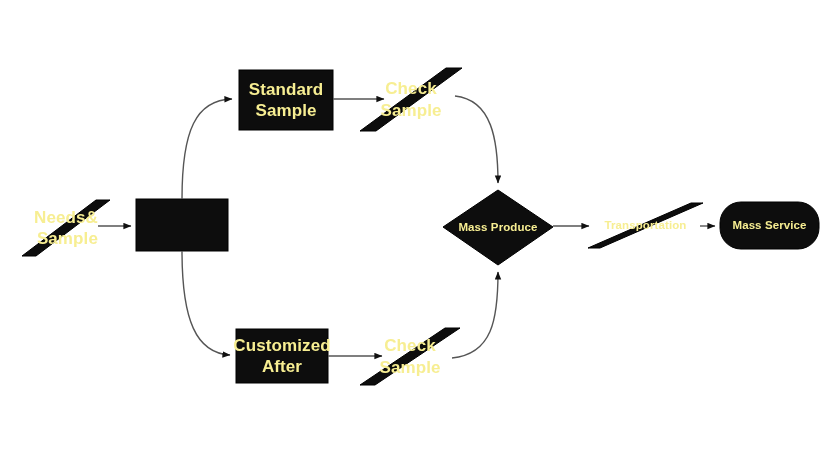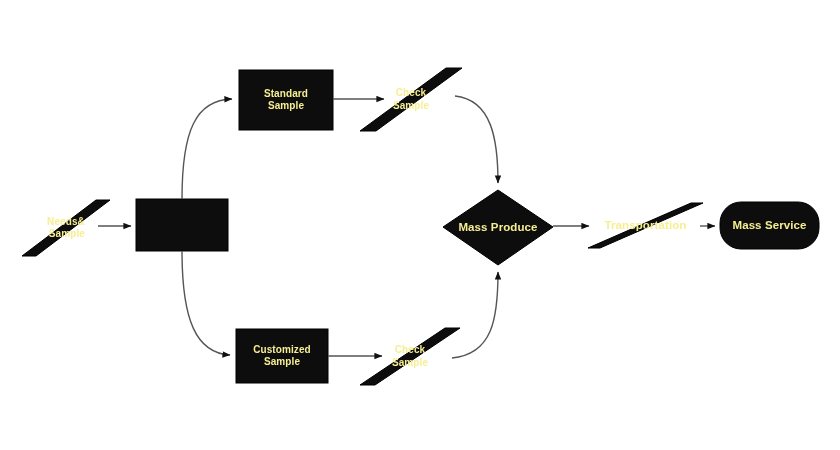--- a/index.html
+++ b/index.html
@@ -26,21 +26,21 @@
   }
   .node-label {
     position: absolute;
     display: flex;
     align-items: center;
     justify-content: center;
     text-align: center;
     color: #f7ee92;
     font-family: "Liberation Sans", sans-serif;
     font-weight: bold;
-    font-size: 10px;
+    font-size: 17px;
     line-height: 1.25;
     letter-spacing: 0.1px;
     pointer-events: none;
     white-space: pre-line;
   }
   .label-wide { font-size: 11.5px; }
 </style>
 </head>
 <body>
 
@@ -94,21 +94,21 @@
 Sample</div>
 
 
   <div class="node-label" style="left:239px; top:70px; width:94px; height:60px;">Standard
 Sample</div>
 
   <div class="node-label" style="left:360px; top:68px; width:102px; height:63px;">Check
 Sample</div>
 
   <div class="node-label" style="left:236px; top:329px; width:92px; height:54px;">Customized
-Sample</div>
+After</div>
 
   <div class="node-label" style="left:360px; top:328px; width:100px; height:57px;">Check
 Sample</div>
 
   <div class="node-label label-wide" style="left:588px; top:203px; width:115px; height:45px;">Transportation</div>
 
   <div class="node-label label-wide" style="left:443px; top:190px; width:110px; height:75px;">Mass Produce</div>
 
   <div class="node-label label-wide" style="left:720px; top:202px; width:99px; height:47px;">Mass Service</div>
 

